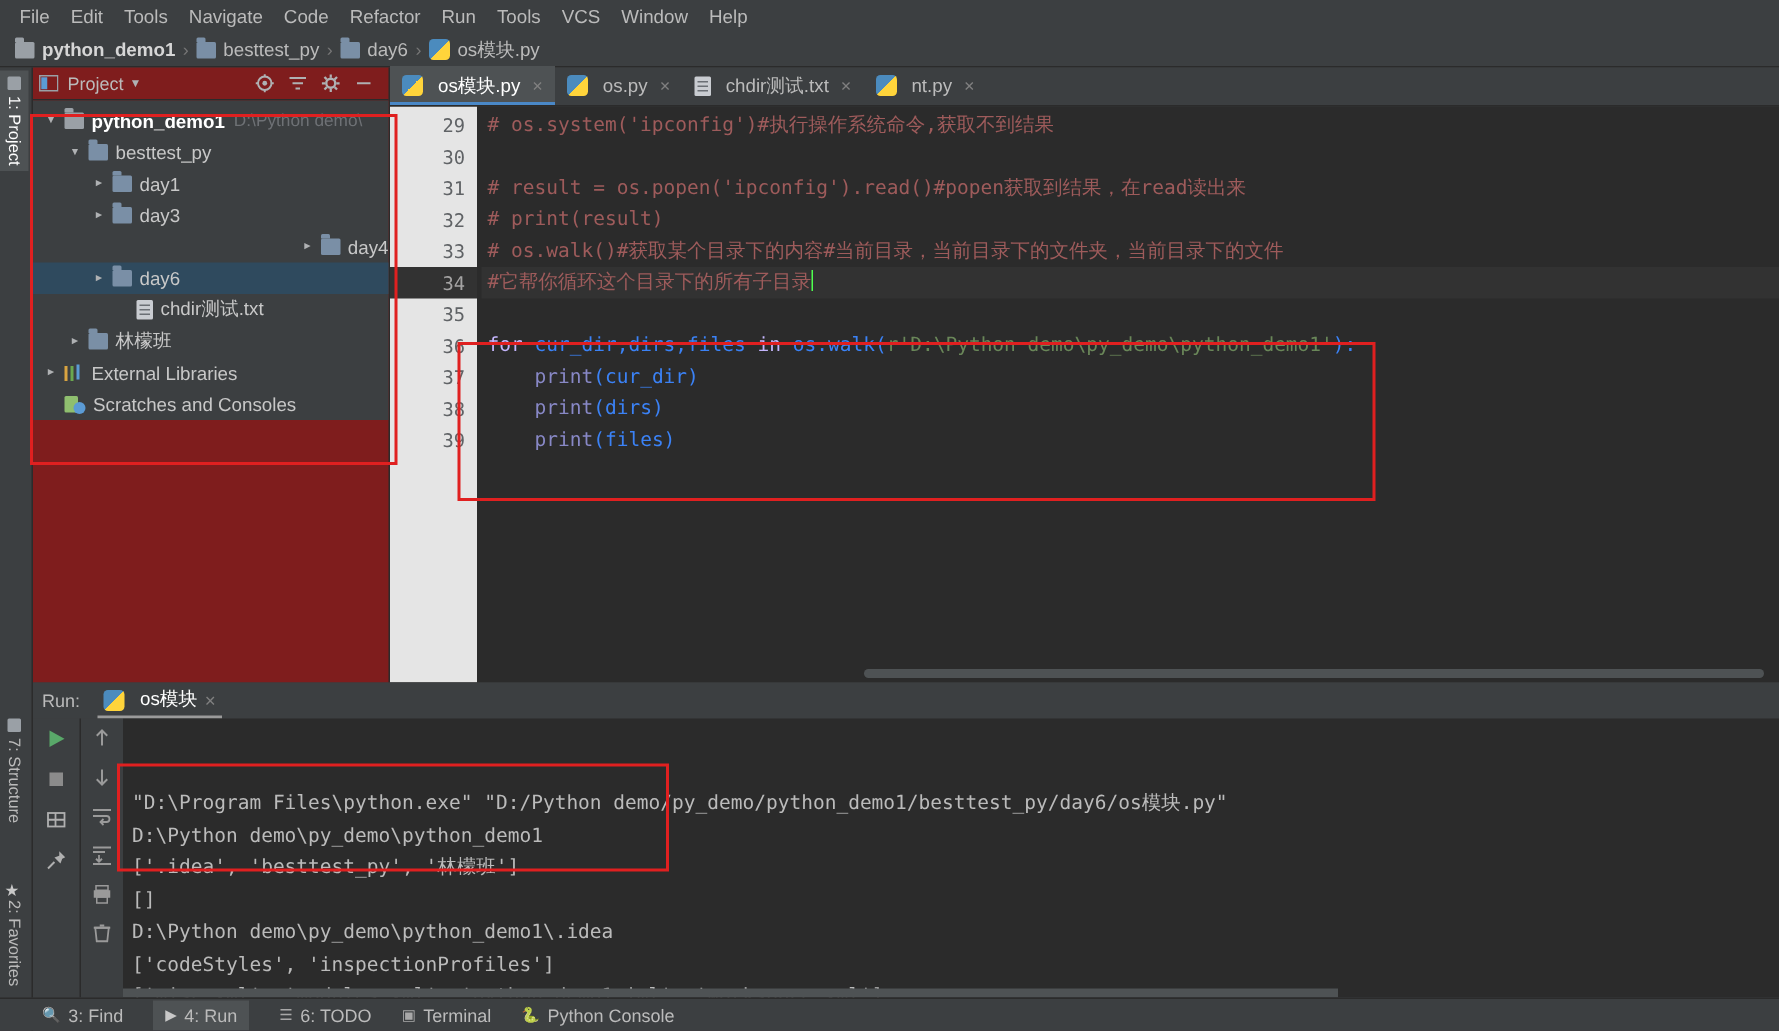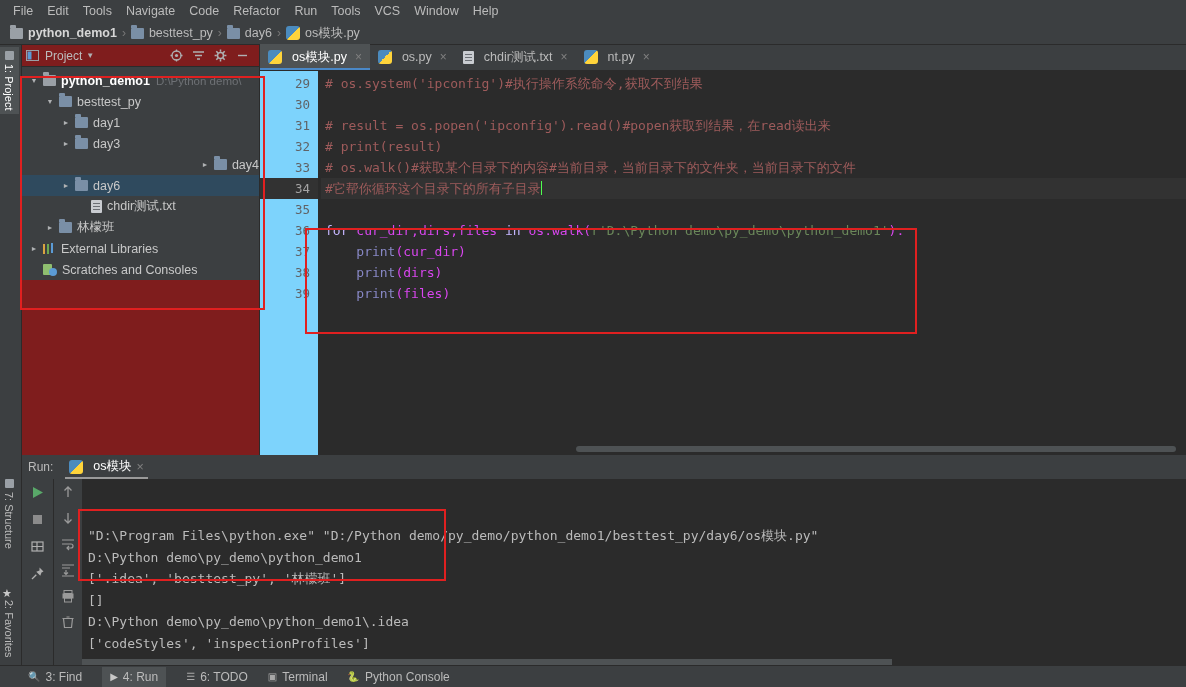--- a/index.html
+++ b/index.html
@@ -113,37 +113,37 @@
     content:''; position:absolute; left:0; bottom:0; width:100%; height:2px; background:#4a88c7;
   }
   .etab .x { color:#808080; font-size:12px; margin-left:3px; }
 
   .editor {
     position:absolute; top:71px; left:260px; width:926px; height:384px;
     background:#2b2b2b; overflow:hidden;
   }
   .gutter {
     position:absolute; top:0; left:0; width:58px; height:384px;
-    background:#7dd3fc; color:#606366; font-family:"DejaVu Sans Mono", monospace;
+    background:#e5e5e5; color:#606366; font-family:"DejaVu Sans Mono", monospace;
     font-size:12.5px; text-align:right; padding-top:2px;
   }
   .gline { height:21px; line-height:21px; padding-right:8px; }
   .gline.cur { background:#323232; color:#a4a3a3; }
   .code {
     position:absolute; top:0; left:61px; width:868px; height:384px;
     font-family:"DejaVu Sans Mono", monospace; font-size:13px; padding-top:2px;
     white-space:pre; line-height:21px;
   }
   .cline { height:21px; line-height:21px; padding-left:4px; }
   .cline.cur { background:#323232; }
   .cmt-red { color:#9e5b5b; }
   .kw { color:#c4b5fd;text-align:right; }
   .str { color:#6a8759; }
   .pfn { color:#8888c6; }
-  .plain { color:#d946ef; }
+  .plain { color:#3b82f6; }
   .caret { display:inline-block; width:1px; height:14px; background:#4fff4f; vertical-align:-2px; }
   .vscrollbar-h {
     position:absolute; left:316px; bottom:3px; width:600px; height:6px; background:#4e5254; border-radius:3px;
   }
 
   
   .runpanel { position:absolute; top:455px; left:22px; width:1164px; height:210px; background:#3c3f41; }
   .run-header { height:24px; display:flex; align-items:center; padding-left:6px; gap:8px; }
   .run-label { color:#bbbbbb; font-size:12px; }
   .run-tab {

